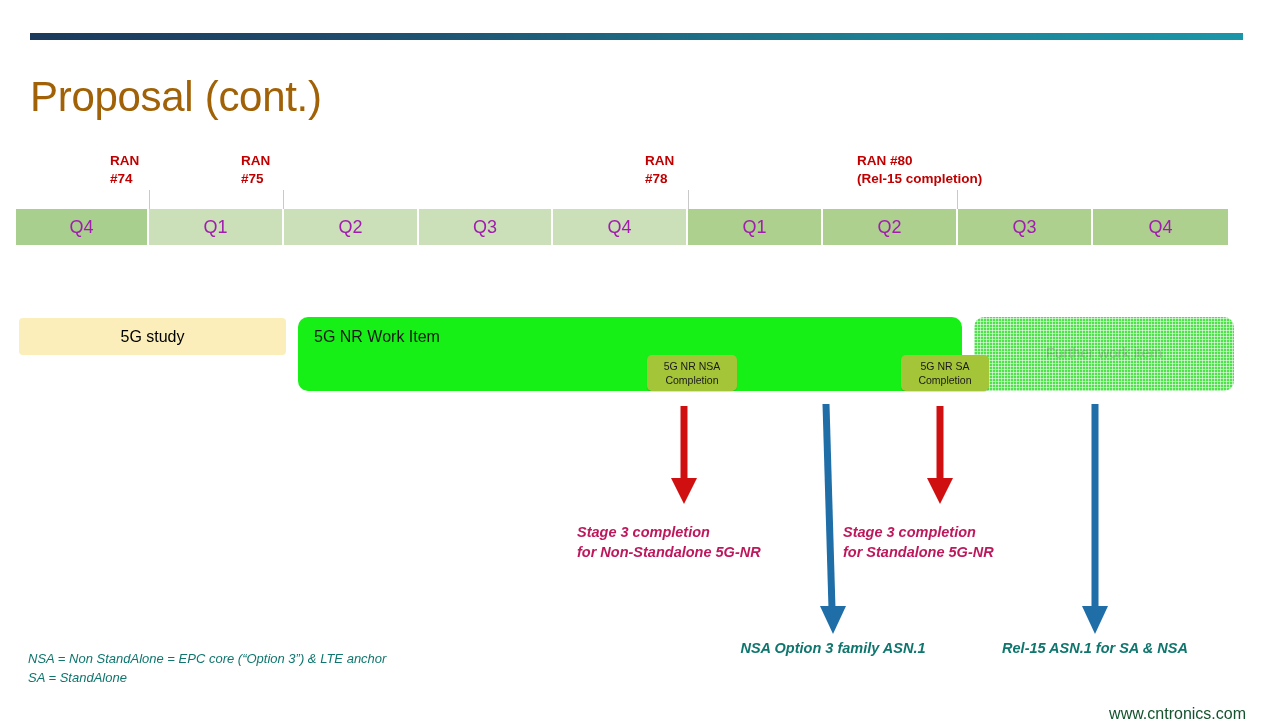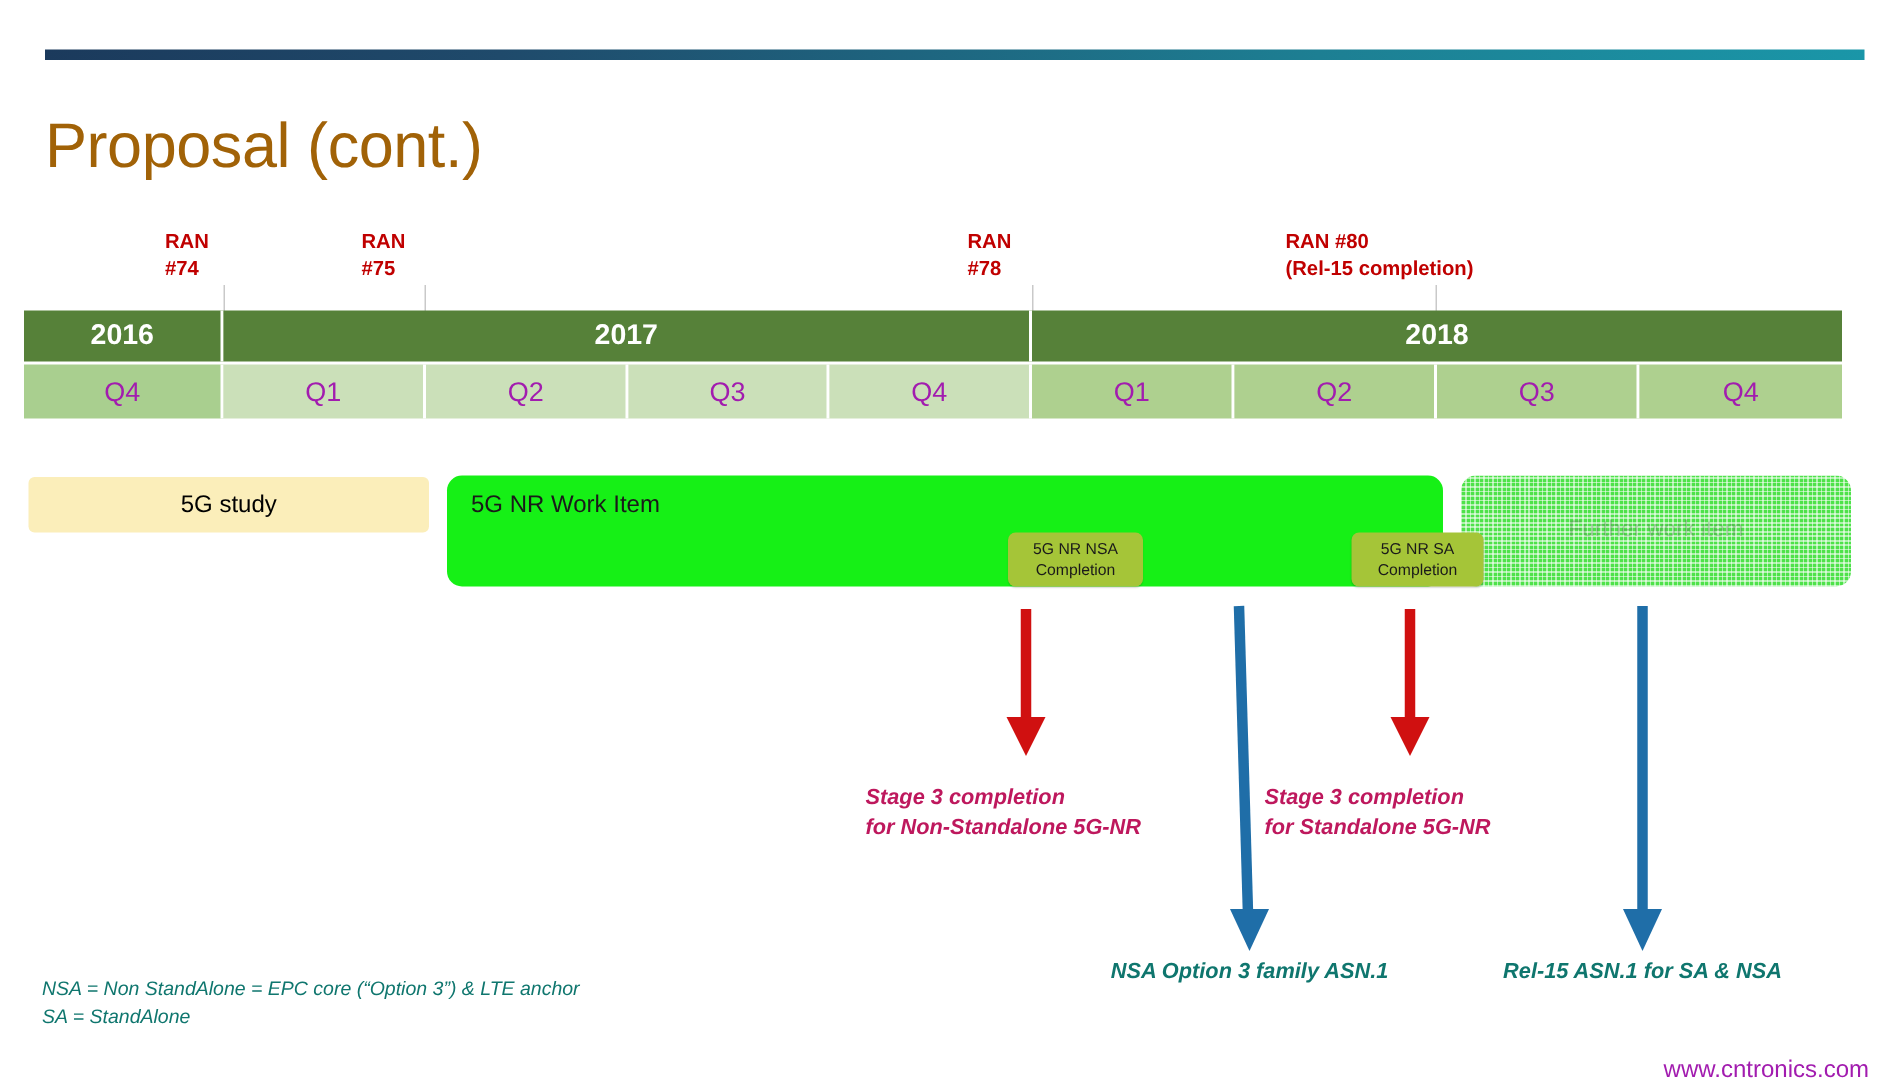--- a/index.html
+++ b/index.html
@@ -157,21 +157,21 @@
     color: #1a1a1a;
     font-size: 10.5px;
     line-height: 1.35;
     text-align: center;
     display: flex;
     align-items: center;
     justify-content: center;
     white-space: pre-line;
     box-shadow: 0 1px 1px rgba(0,0,0,.15);
   }
-  #nsa-completion { left: 672px; top: 355px; width: 90px; height: 36px; }
+  #nsa-completion { left: 647px; top: 355px; width: 90px; height: 36px; }
   #sa-completion  { left: 901px; top: 355px; width: 88px; height: 36px; }
 
   
   #arrows {
     position: absolute;
     left: 0; top: 0;
     width: 1268px; height: 727px;
     pointer-events: none;
   }
 
@@ -205,21 +205,21 @@
     color: #0f766e;
     line-height: 1.45;
     white-space: pre-line;
   }
 
   #watermark {
     position: absolute;
     right: 22px;
     bottom: 4px;
     font-size: 16px;
-    color: #a21caf;
+    color: #14532d;
   }
 </style>
 </head>
 <body>
 
 <div id="top-rule"></div>
 
 <div id="slide-title">Proposal (cont.)</div>
 
 <div class="ran-label" style="left:110px; top:152px; width:80px;">RAN
@@ -230,25 +230,20 @@
 #78</div>
 <div class="ran-label" style="left:857px; top:152px; width:222px;">RAN #80
 (Rel-15 completion)</div>
 
 <div class="ran-tick" style="left:149px;"></div>
 <div class="ran-tick" style="left:283px;"></div>
 <div class="ran-tick" style="left:688px;"></div>
 <div class="ran-tick" style="left:957px;"></div>
 
 <div id="timeline">
-  <div class="year-row">
-    <div class="year-cell" style="width:133px;">2016</div>
-    <div class="year-cell" style="width:539px;">2017</div>
-    <div class="year-cell" style="width:540px;">2018</div>
-  </div>
   <div class="quarter-row">
     <div class="quarter-cell q-2016" style="width:133px;">Q4</div>
     <div class="quarter-cell q-2017" style="width:135px;">Q1</div>
     <div class="quarter-cell q-2017" style="width:135px;">Q2</div>
     <div class="quarter-cell q-2017" style="width:134px;">Q3</div>
     <div class="quarter-cell q-2017" style="width:135px;">Q4</div>
     <div class="quarter-cell q-2018" style="width:135px;">Q1</div>
     <div class="quarter-cell q-2018" style="width:135px;">Q2</div>
     <div class="quarter-cell q-2018" style="width:135px;">Q3</div>
     <div class="quarter-cell q-2018" style="width:135px;">Q4</div>

